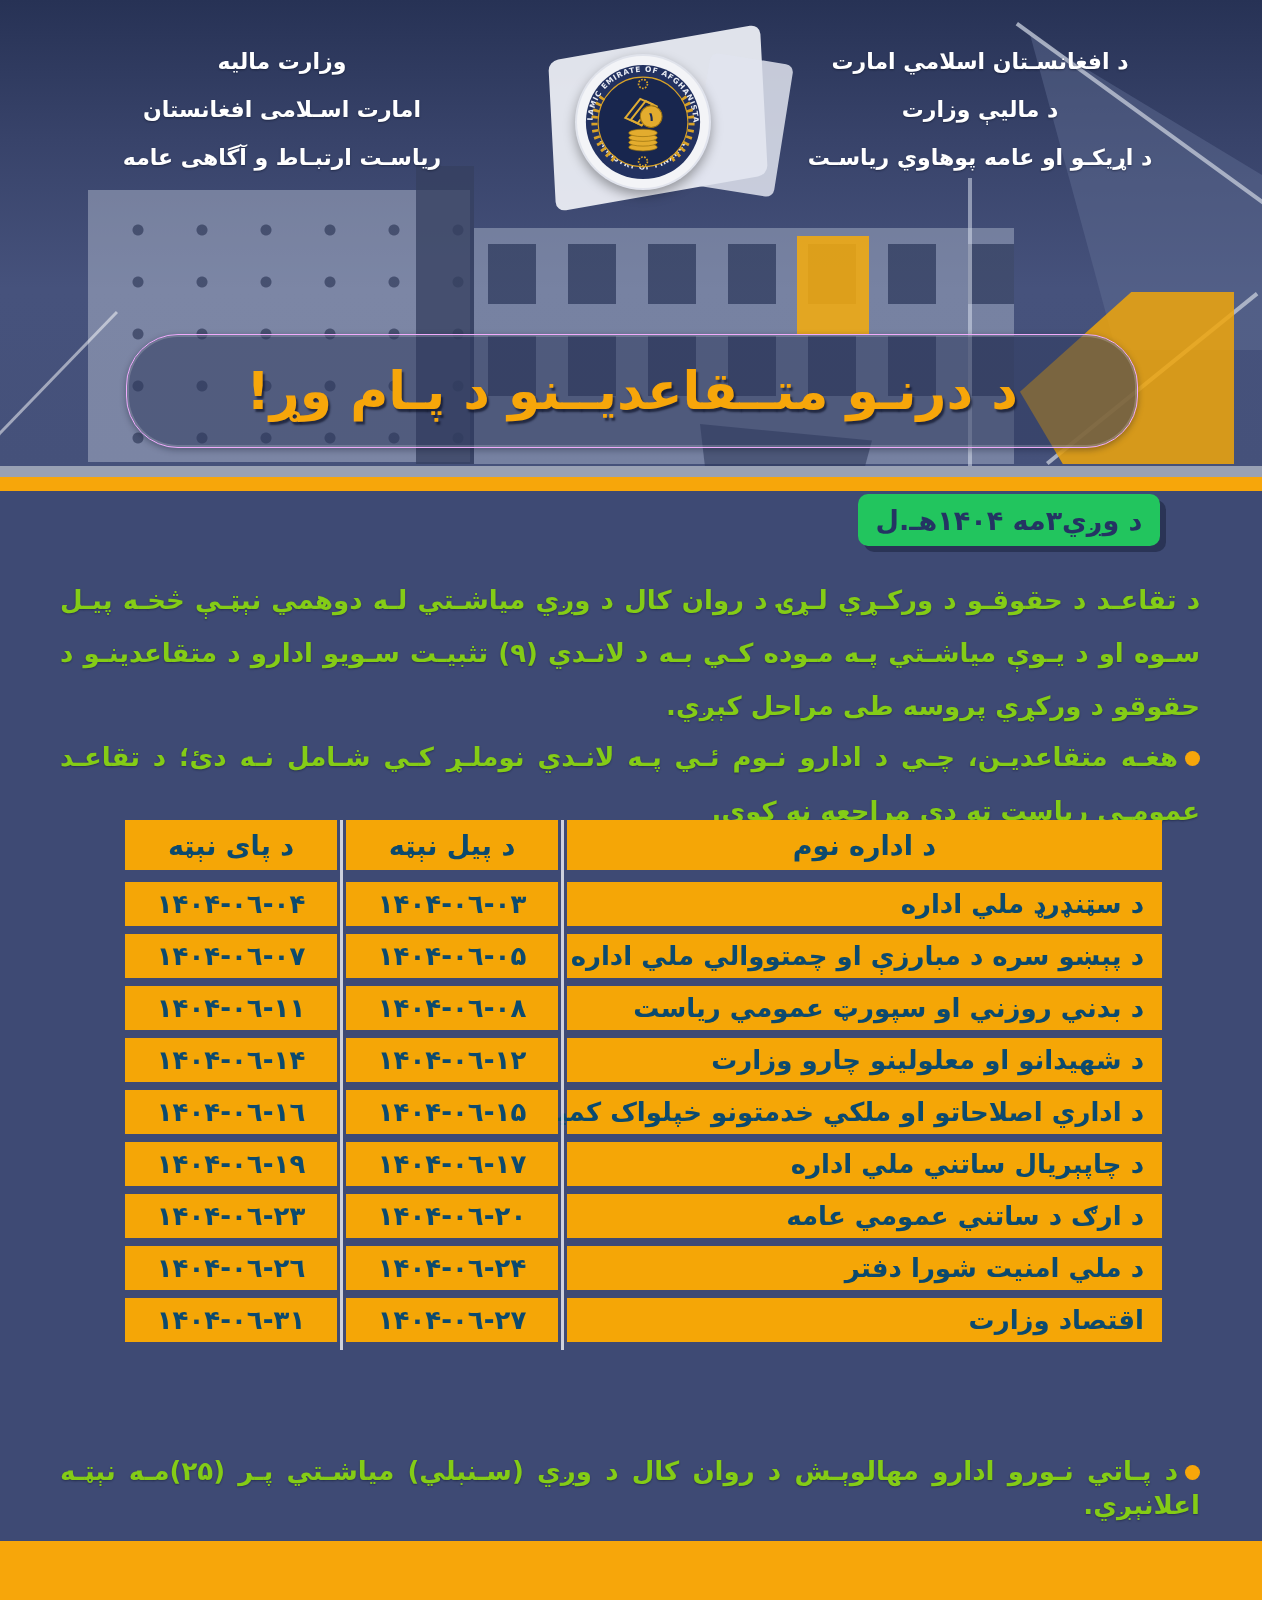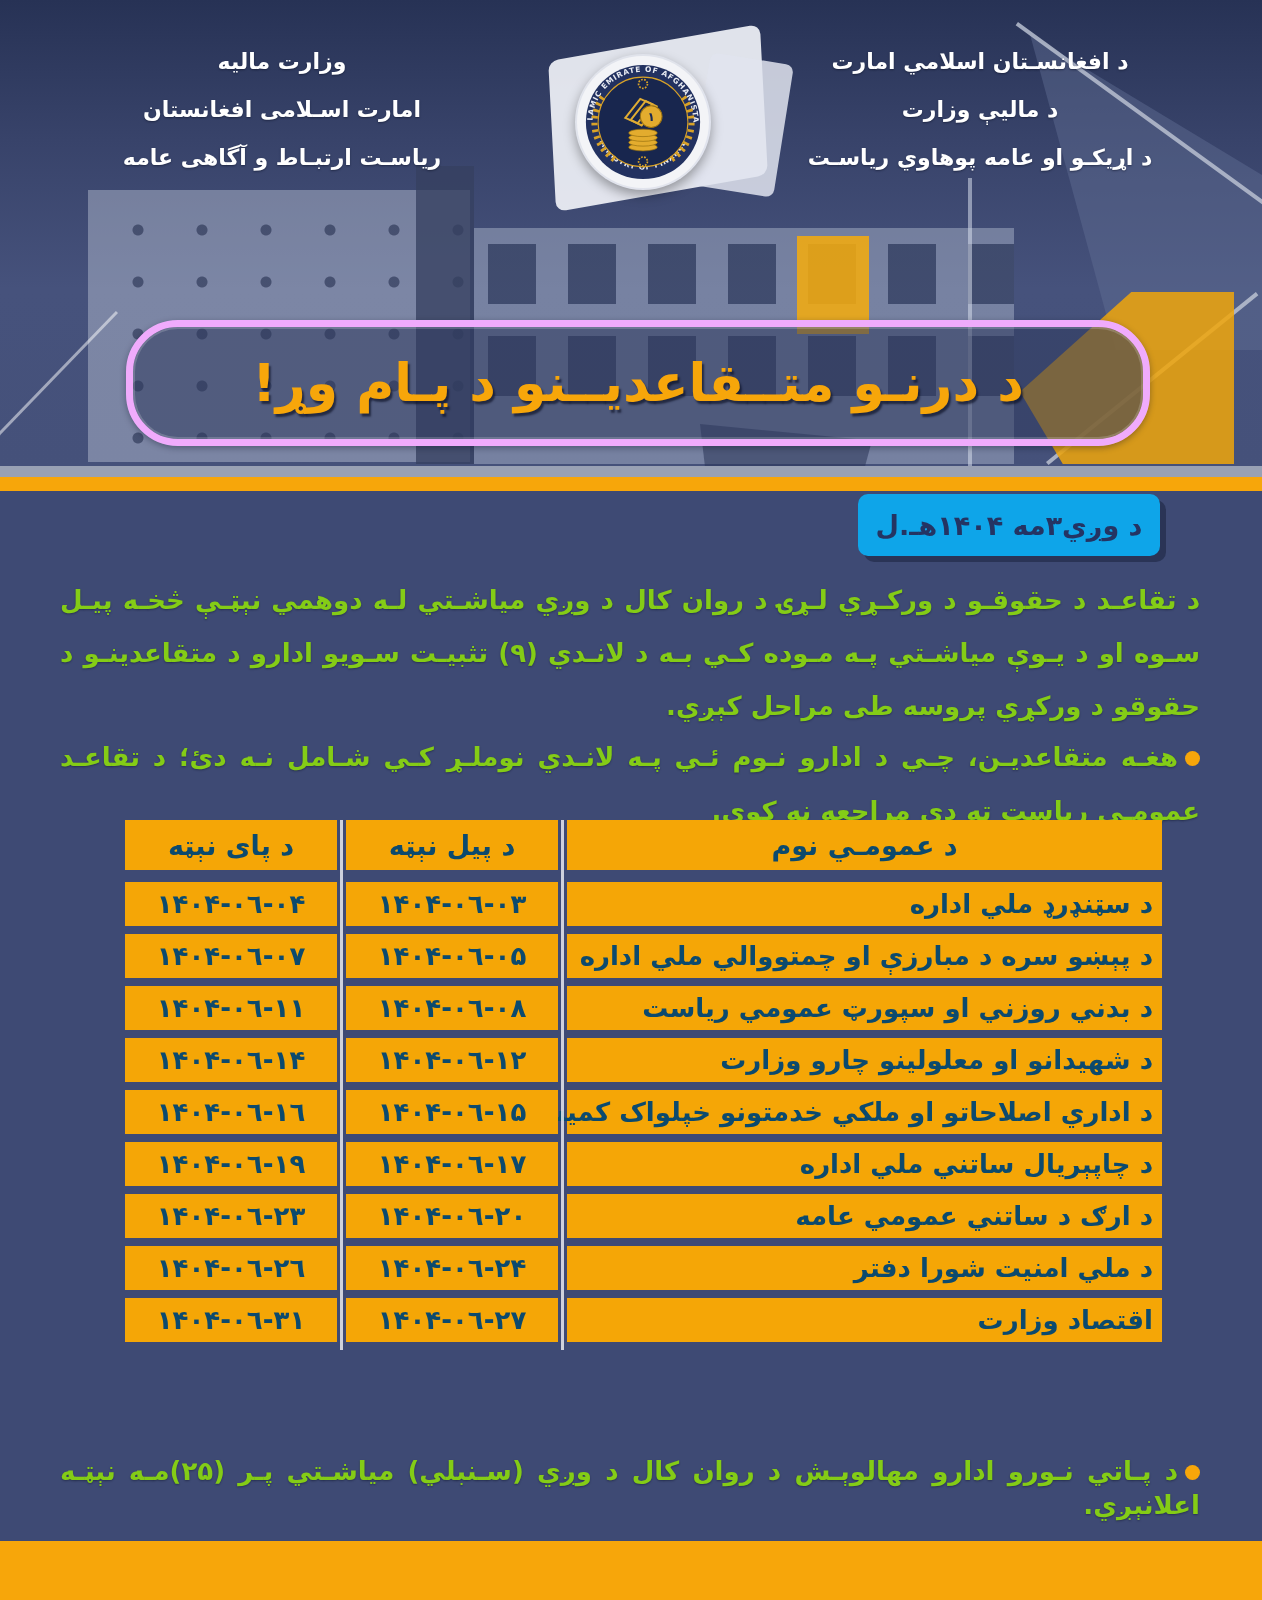--- a/index.html
+++ b/index.html
@@ -50,52 +50,52 @@
   .hdr.right{right:66px; direction:rtl;}
   .hdr.left{left:66px; direction:rtl;}
   
   .flag1{position:absolute; left:552px; top:42px; width:212px; height:152px; z-index:4;
     background:rgba(240,242,247,.92); border-radius:10px; transform:skewY(-7deg) rotate(-3deg);}
   .flag2{position:absolute; left:700px; top:58px; width:84px; height:134px; z-index:4;
     background:rgba(224,228,238,.85); border-radius:8px; transform:rotate(9deg);}
   .logo{position:absolute; left:575px; top:54px; width:136px; height:136px; z-index:7;
     border-radius:50%; box-shadow:0 5px 12px rgba(0,0,0,.35);}
   
-  .banner{position:absolute; left:126px; top:320px; width:1010px; height:112px; z-index:8;
-    background:rgba(47,58,94,.55); border:7px solid #f0abfc; border-radius:52px;
+  .banner{position:absolute; left:126px; top:334px; width:1010px; height:112px; z-index:8;
+    background:rgba(47,58,94,.55); border:1px solid #f0abfc; border-radius:52px;
     box-shadow:inset 0 0 0 2px rgba(255,255,255,.18), 0 2px 6px rgba(10,15,35,.35);
     display:flex; align-items:center; justify-content:center;}
   .banner h1{margin:0; font-size:52px; font-weight:800; color:#F7A60A; white-space:nowrap;
     text-shadow:2px 3px 2px rgba(10,15,35,.65); letter-spacing:0;}
   
   .bar-gray{position:absolute; left:0; top:466px; width:1262px; height:11px; background:#99A1B4; z-index:5;}
   .bar-orange{position:absolute; left:0; top:477px; width:1262px; height:14px; background:#F7A60A; z-index:5;}
   
-  .badge{position:absolute; left:858px; top:494px; width:302px; height:62px; z-index:6;
-    background:#0ea5e9; border-radius:10px; box-shadow:6px 6px 0 rgba(18,26,52,.45);
+  .badge{position:absolute; left:858px; top:494px; width:302px; height:52px; z-index:6;
+    background:#22c55e; border-radius:10px; box-shadow:6px 6px 0 rgba(18,26,52,.45);
     display:flex; align-items:center; justify-content:center;
     color:#243463; font-size:27px; font-weight:800;}
   
   .para{position:absolute; right:62px; width:1140px; color:#84cc16; z-index:4;
     font-size:26px; font-weight:700; text-align:justify; direction:rtl; overflow:hidden;
     text-shadow:0 1px 2px rgba(10,15,35,.4);}
   .intro{top:548px; height:160px; line-height:53px;}
   .note{top:704px; height:112px; line-height:54px;}
   .footer-note{top:1428px; height:112px; line-height:34px;margin-left:16px;}
   .dot{display:inline-block; width:15px; height:15px; border-radius:50%;
     background:#F7A60A; margin-left:7px; vertical-align:middle;}
   
   .sched{position:absolute; right:100px; top:820px; width:1037px; z-index:4; direction:rtl;}
   .trow{display:grid; grid-template-columns:595px 212px 212px; column-gap:9px; direction:rtl;}
   .trow.head{margin-bottom:12px;}
   .trow.body{margin-bottom:8px;}
   .tcell{background:#F5A606; color:#0c4a6e; display:flex; align-items:center;
     font-weight:800; height:44px;}
   .trow.head .tcell{height:50px; font-size:27px; justify-content:center;}
-  .tcell.name{justify-content:flex-start; padding-right:9px; font-size:26px; white-space:nowrap;}
+  .tcell.name{justify-content:flex-start; padding-right:18px; font-size:26px; white-space:nowrap;}
   .trow.head .tcell.name{padding-right:0; justify-content:center;}
   .tcell.date{justify-content:center; font-size:26px; letter-spacing:1px;}
   .vline{position:absolute; top:0; bottom:0; width:3px; background:rgba(255,255,255,.75); z-index:5;}
   .vline.a{right:598px;} .vline.b{right:819px;}
   
   .bottom-bar{position:absolute; left:0; top:1541px; width:1262px; height:59px;
     background:#F7A60A; z-index:5;}
 </style>
 </head>
 <body>
@@ -170,21 +170,21 @@
   <div class="badge">
     <span>د وږي٣مه ۱۴۰۴هـ.ل</span>
   </div>
 
   <p class="para intro"><span>د تقاعـد د حقوقـو د ورکـړي لـړۍ د روان کال د وږي میاشـتي لـه دوهمي نېټـې څخـه پیـل سـوه او د یـوې میاشـتي پـه مـوده کـي بـه د لانـدي (۹) تثبیـت سـویو ادارو د متقاعدینـو د حقوقو د ورکړي پروسه طی مراحل کېږي.</span></p>
 
   <p class="para note"><span class="dot"></span><span>هغـه متقاعدیـن، چـي د ادارو نـوم ئـي پـه لانـدي نوملـړ کـي شـامل نـه دئ؛ د تقاعـد عمومـي ریاست ته دي مراجعه نه کوي.</span></p>
 
   <div class="sched">
     <div class="trow head">
-      <div class="tcell name">د عمومـي نوم</div>
+      <div class="tcell name">د اداره نوم</div>
       <div class="tcell date">د پیل نېټه</div>
       <div class="tcell date">د پای نېټه</div>
     </div>
     <div>
         <div class="trow body">
           <div class="tcell name">د سټنډرډ ملي اداره</div>
           <div class="tcell date" dir="ltr">۱۴۰۴-۰٦-۰۳</div>
           <div class="tcell date" dir="ltr">۱۴۰۴-۰٦-۰۴</div>
         </div>
         <div class="trow body">

